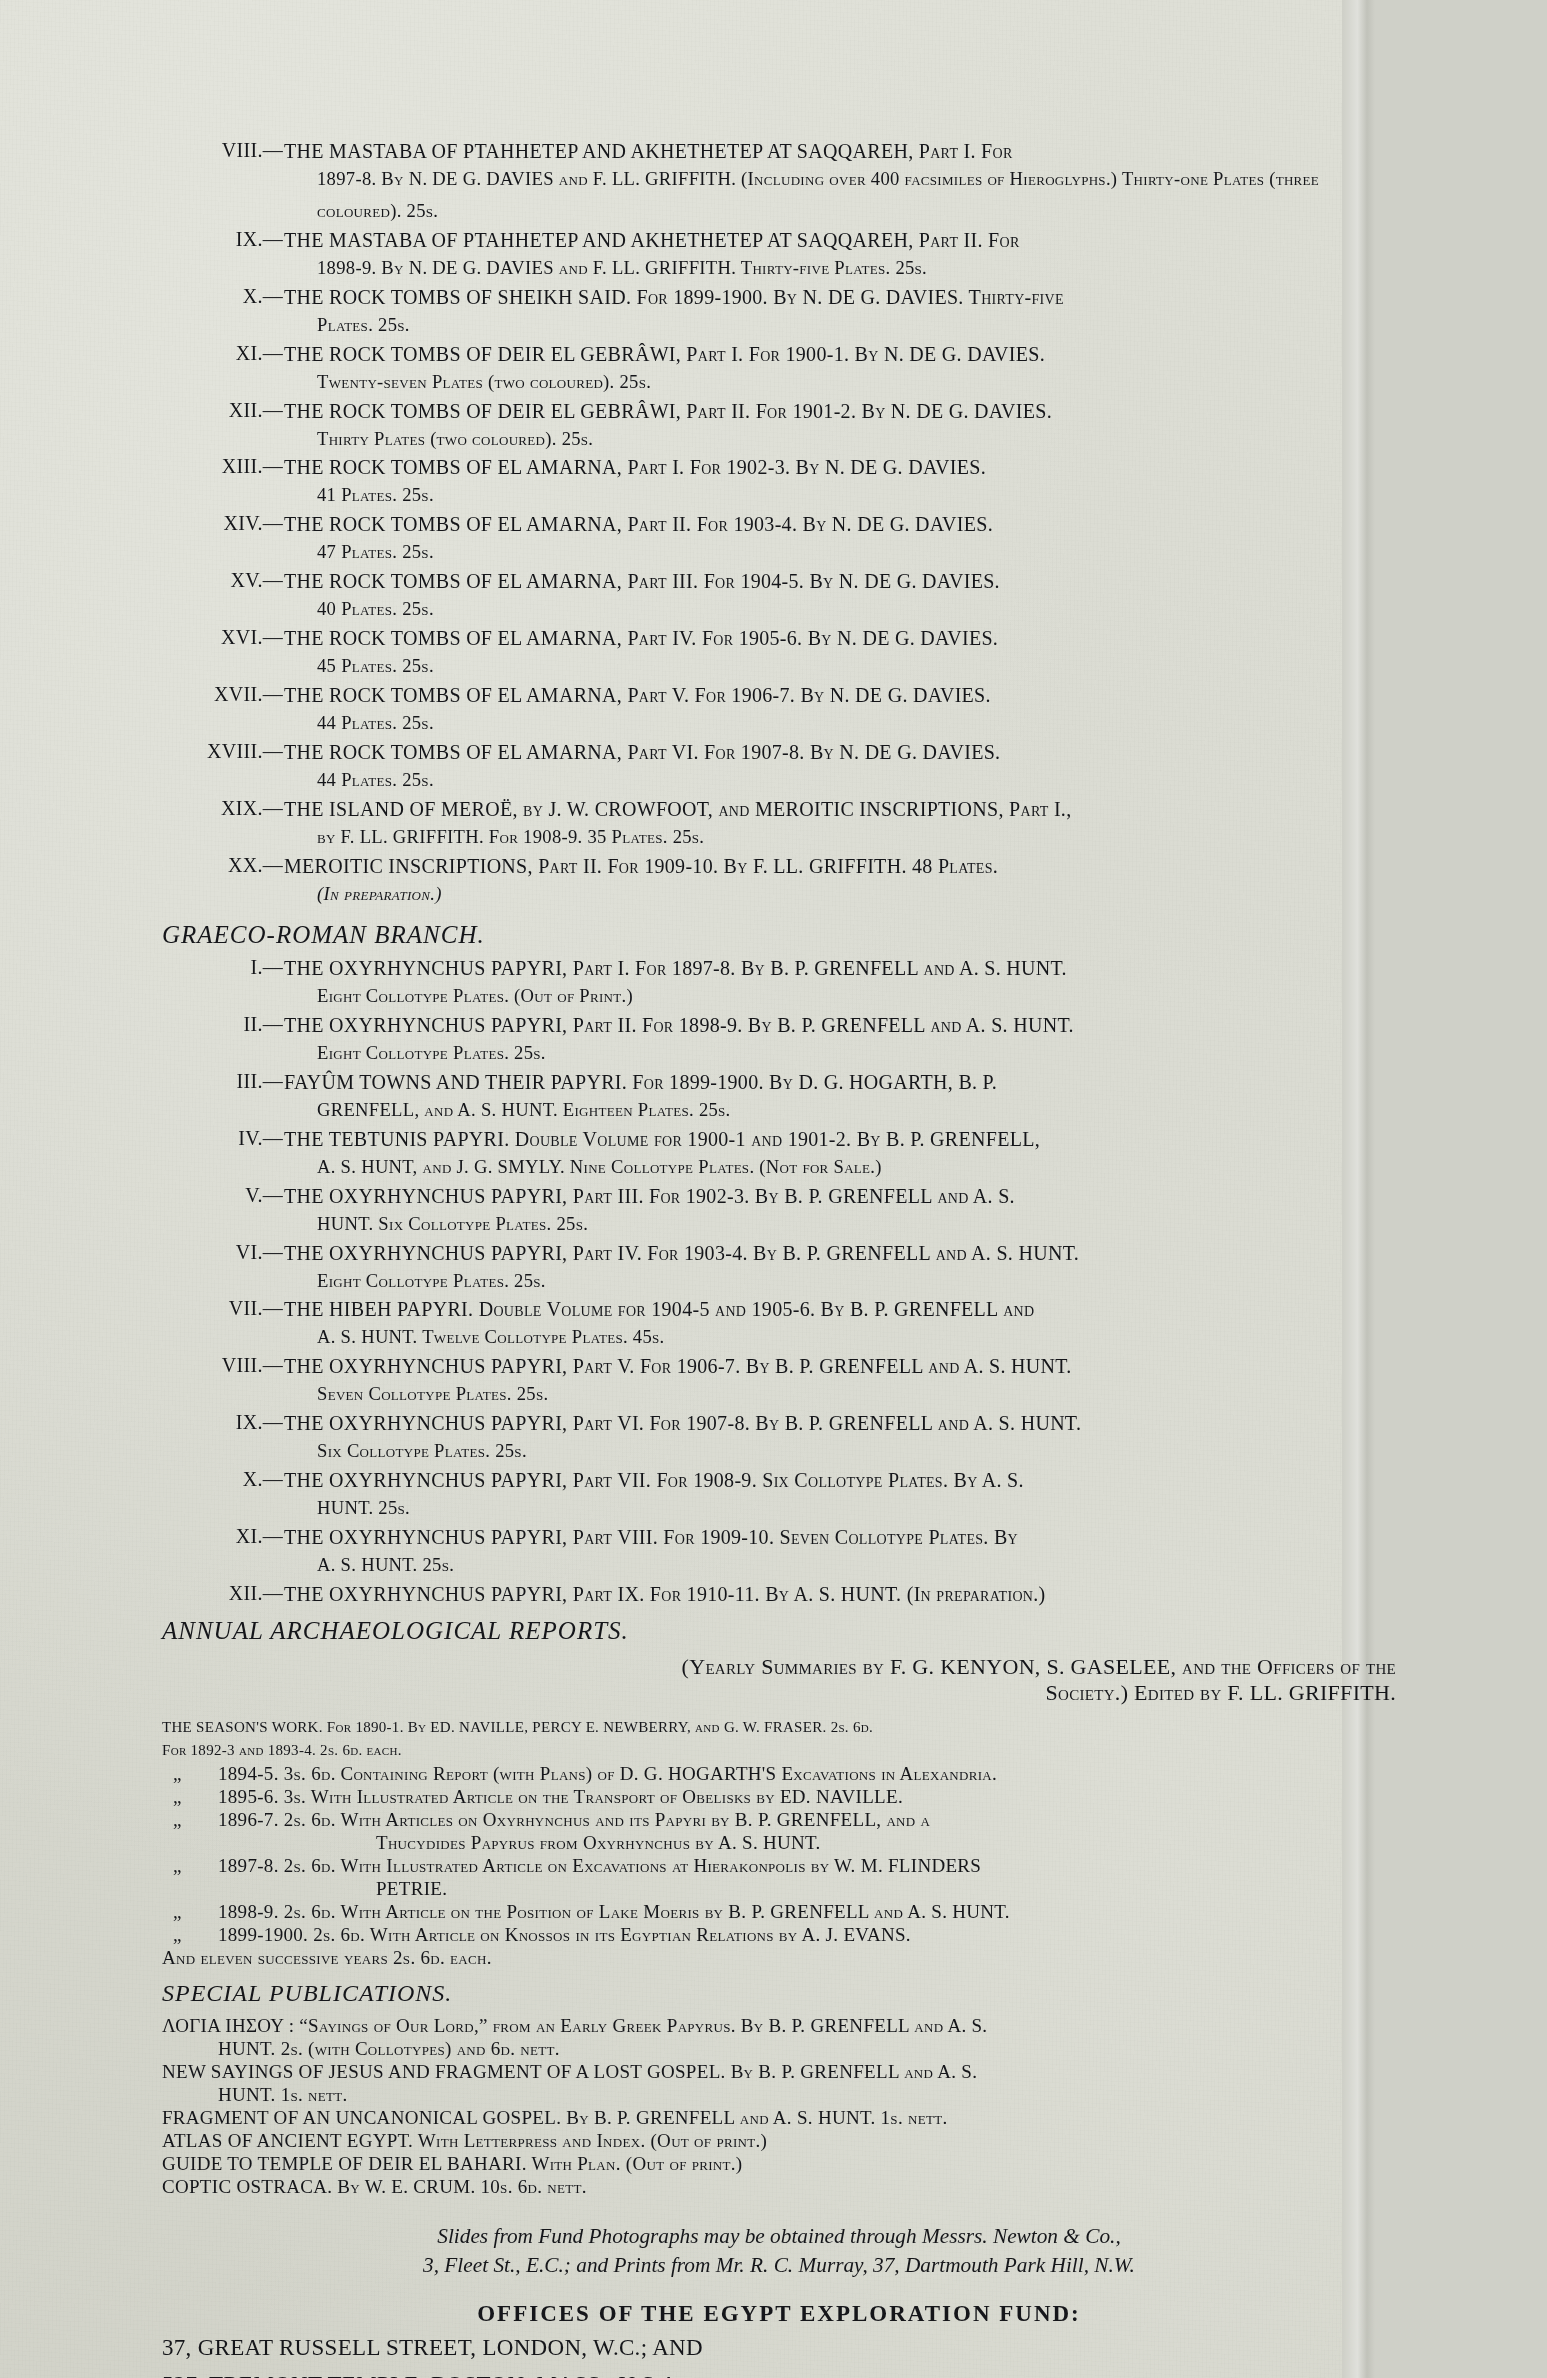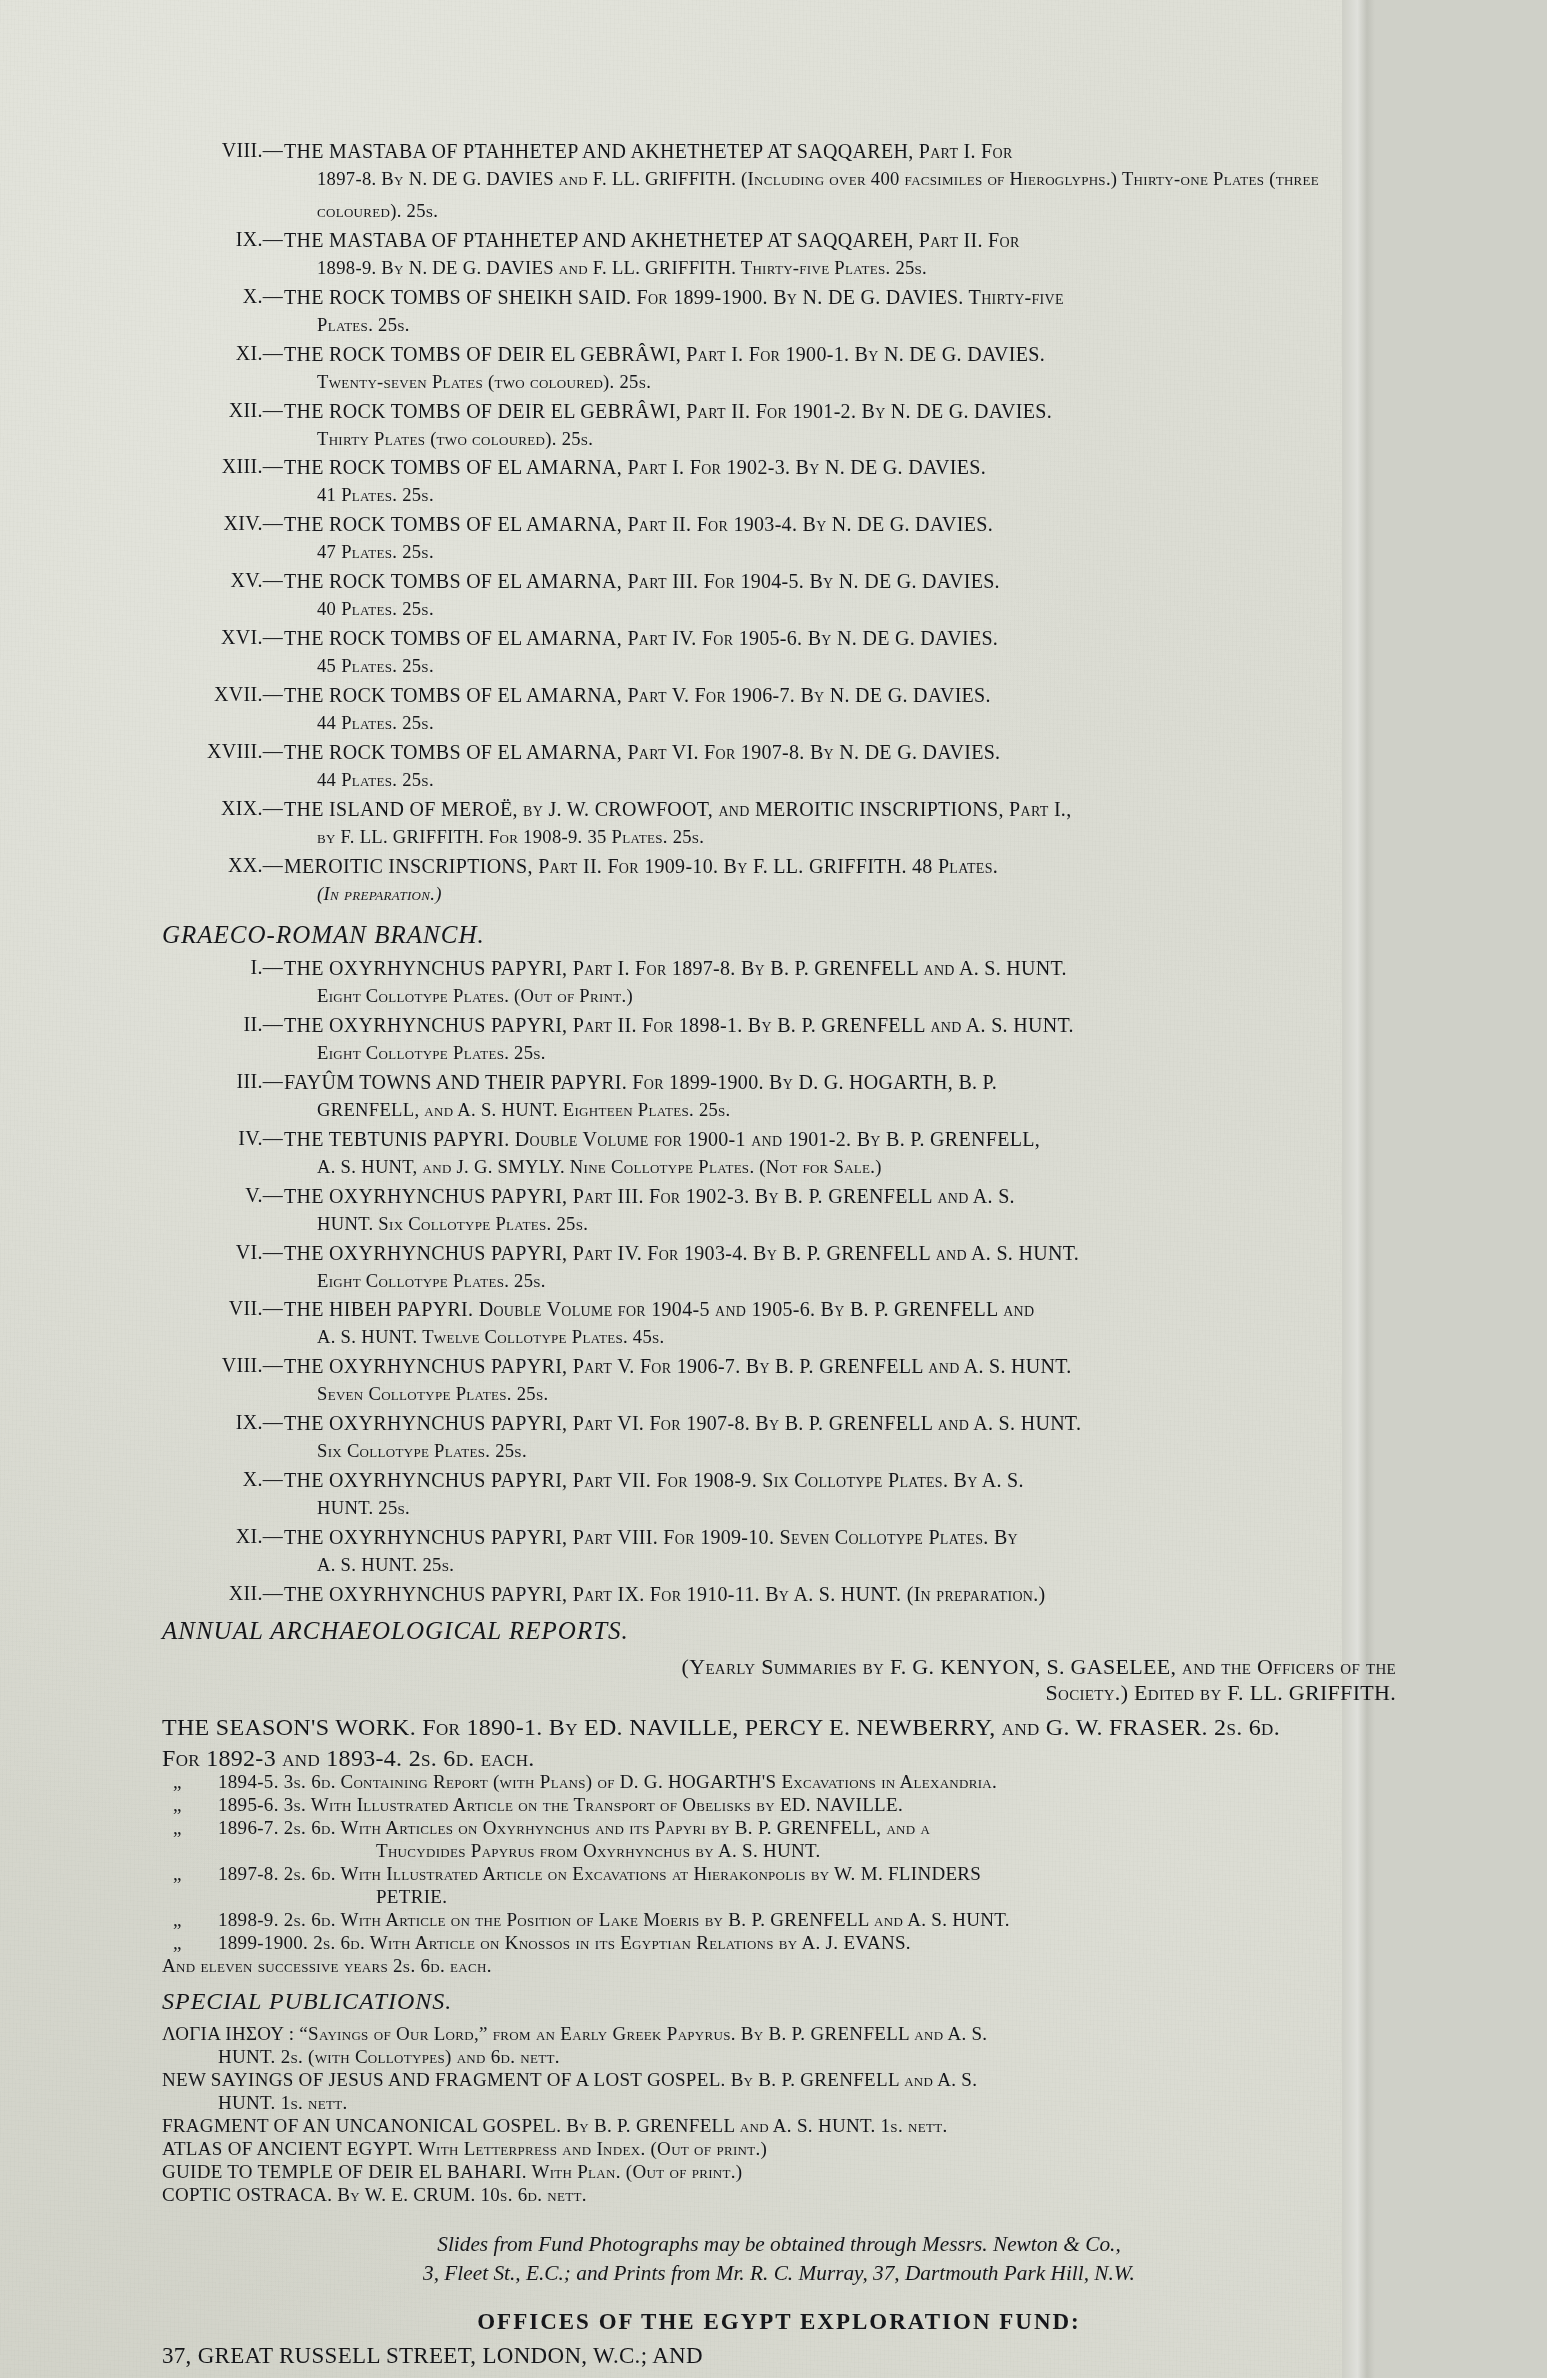--- a/index.html
+++ b/index.html
@@ -92,23 +92,22 @@
   }
   .subhead {
     text-align: right;
     font-size: 22px;
     line-height: 29px;
     margin: 3.7px 0 9.3px 0;
   }
 
   
   .sw-line {
-    font-size: 24px;
-    line-height: 23px;
-    margin-top: 8px;
+    font-size: 15px;
+    line-height: 23px;
   }
   .sw-row {
     position: relative;
     padding-left: 56px;
     font-size: 19px;
     line-height: 23px;
   }
   .sw-row .qt {
     position: absolute;
     left: 11px;
@@ -243,21 +242,21 @@
     <div class="sect-head sc">GRAECO-ROMAN BRANCH.</div>
 
     <div>
       <div class="entry">
         <span class="num sc">I.—</span>
         <span class="body sc">THE OXYRHYNCHUS PAPYRI, Part I.   For 1897-8.   By B. P. GRENFELL and A. S. HUNT.</span>
         <span class="cont sc">Eight Collotype Plates.   (Out of Print.)</span>
       </div>
       <div class="entry">
         <span class="num sc">II.—</span>
-        <span class="body sc">THE OXYRHYNCHUS PAPYRI, Part II.  For 1898-1.   By B. P. GRENFELL and A. S. HUNT.</span>
+        <span class="body sc">THE OXYRHYNCHUS PAPYRI, Part II.  For 1898-9.   By B. P. GRENFELL and A. S. HUNT.</span>
         <span class="cont sc">Eight Collotype Plates.   25s.</span>
       </div>
       <div class="entry">
         <span class="num sc">III.—</span>
         <span class="body sc">FAYÛM TOWNS AND THEIR PAPYRI.   For 1899-1900.   By D. G. HOGARTH, B. P.</span>
         <span class="cont sc">GRENFELL, and A. S. HUNT.   Eighteen Plates.  25s.</span>
       </div>
       <div class="entry">
         <span class="num sc">IV.—</span>
         <span class="body sc">THE TEBTUNIS PAPYRI.   Double Volume for 1900-1 and 1901-2.   By B. P. GRENFELL,</span>

